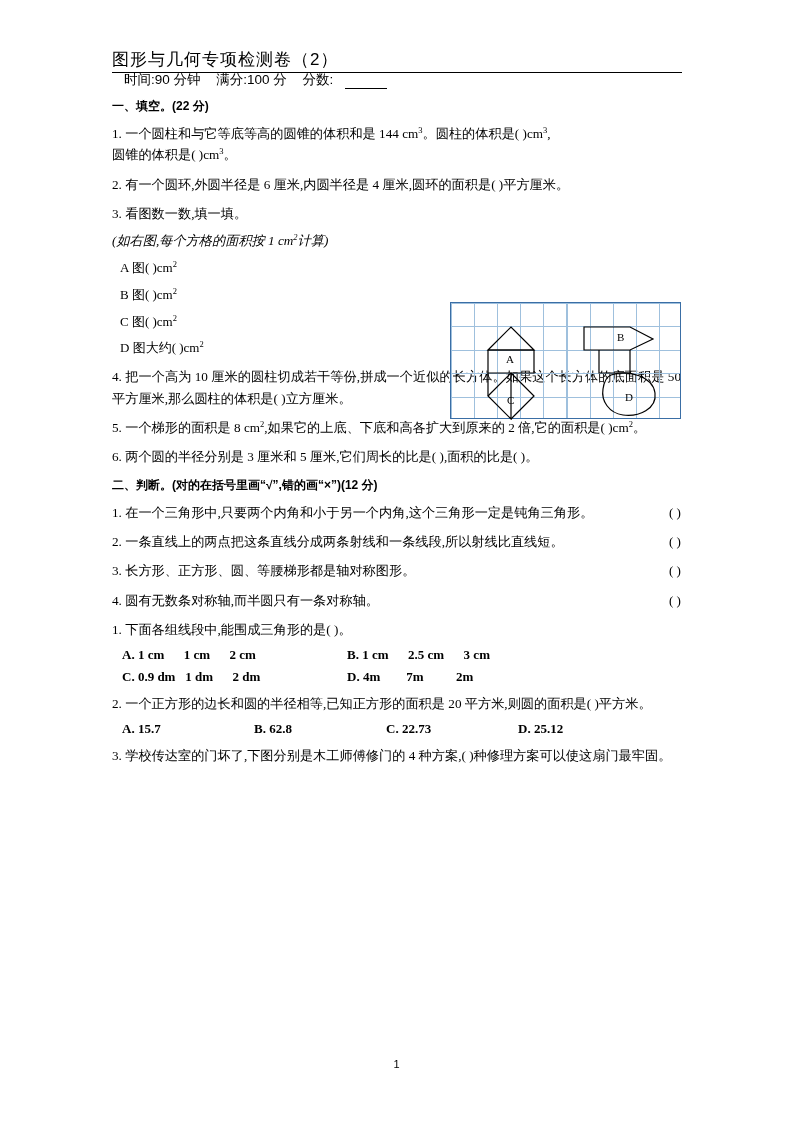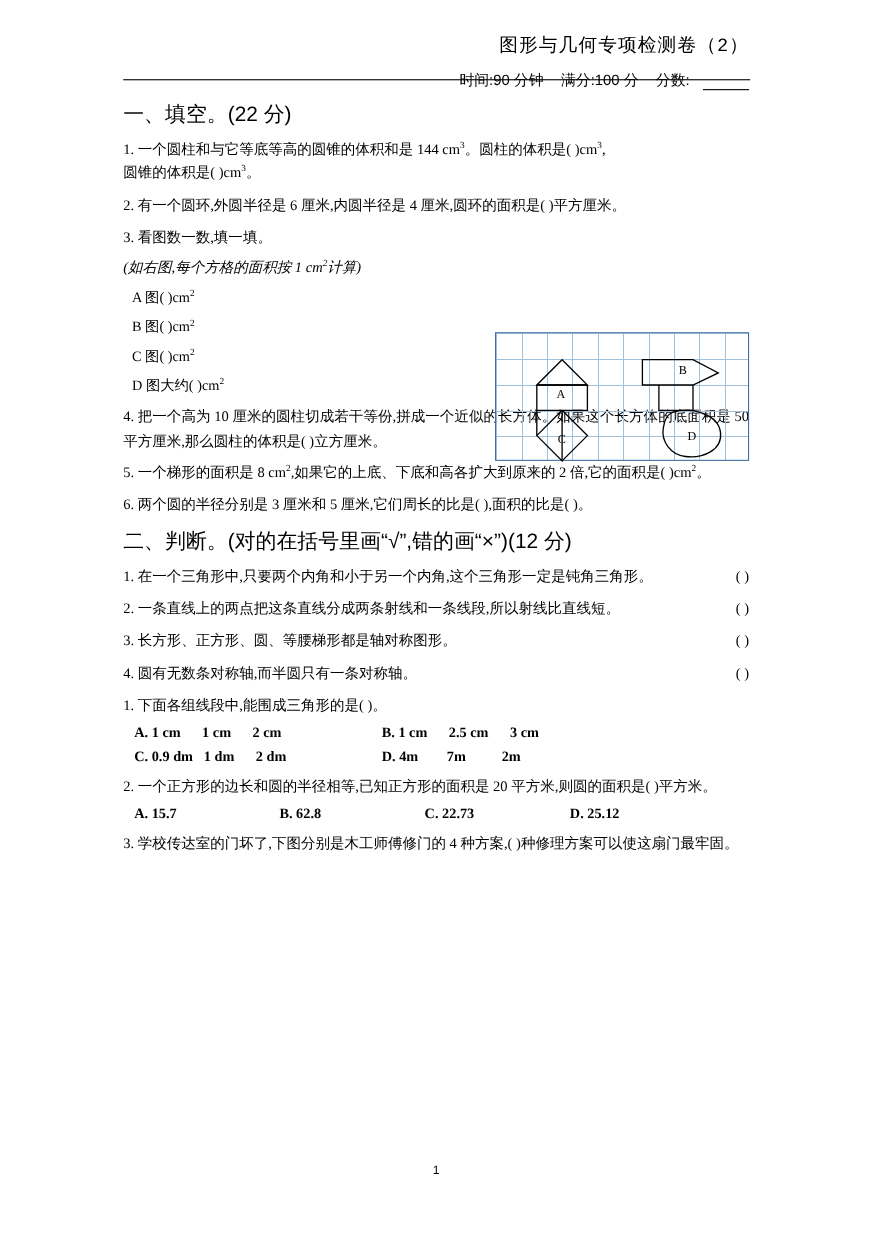--- a/index.html
+++ b/index.html
@@ -24,46 +24,46 @@
   }
   .top-rule {
     position: absolute;
     left: 112px;
     top: 72px;
     width: 570px;
     height: 0;
     border-top: 1px solid #000;
   }
   .title {
-    text-align: right;
+    text-align: left;
     font-size: 17px;
     letter-spacing: 1px;
-    padding-top: 29px;
-    font-family: Liberation Mono, monospace;
+    padding-top: 48px;
+    font-family: Liberation Sans, sans-serif;
     font-weight: normal;
   }
   .meta {
-    text-align: right;
+    text-align: left;
     font-size: 13.5px;
-    margin-top: 12px;
+    margin-top: 0;
     font-family: "Liberation Sans", "DejaVu Sans", sans-serif;
   }
   .meta span { margin-left: 12px; }
   .score-line {
     display: inline-block;
     border-bottom: 1px solid #000;
     width: 42px;
     height: 13px;
     vertical-align: bottom;
   }
   .sec-head {
-    font-size: 19px;
+    font-size: 12px;
     font-family: "Liberation Sans", "DejaVu Sans", sans-serif;
     margin-top: 9px;
-    font-weight: normal;
+    font-weight: bold;
   }
   .q {
     font-size: 13.2px;
     line-height: 1.62;
     margin-top: 8px;
     text-align: justify;
   }
   .q.tight { margin-top: 5px; font-style: italic; }
   .cn { font-family: "Liberation Sans", "DejaVu Sans", sans-serif; }
   sup { font-size: 8.5px; vertical-align: super; }

